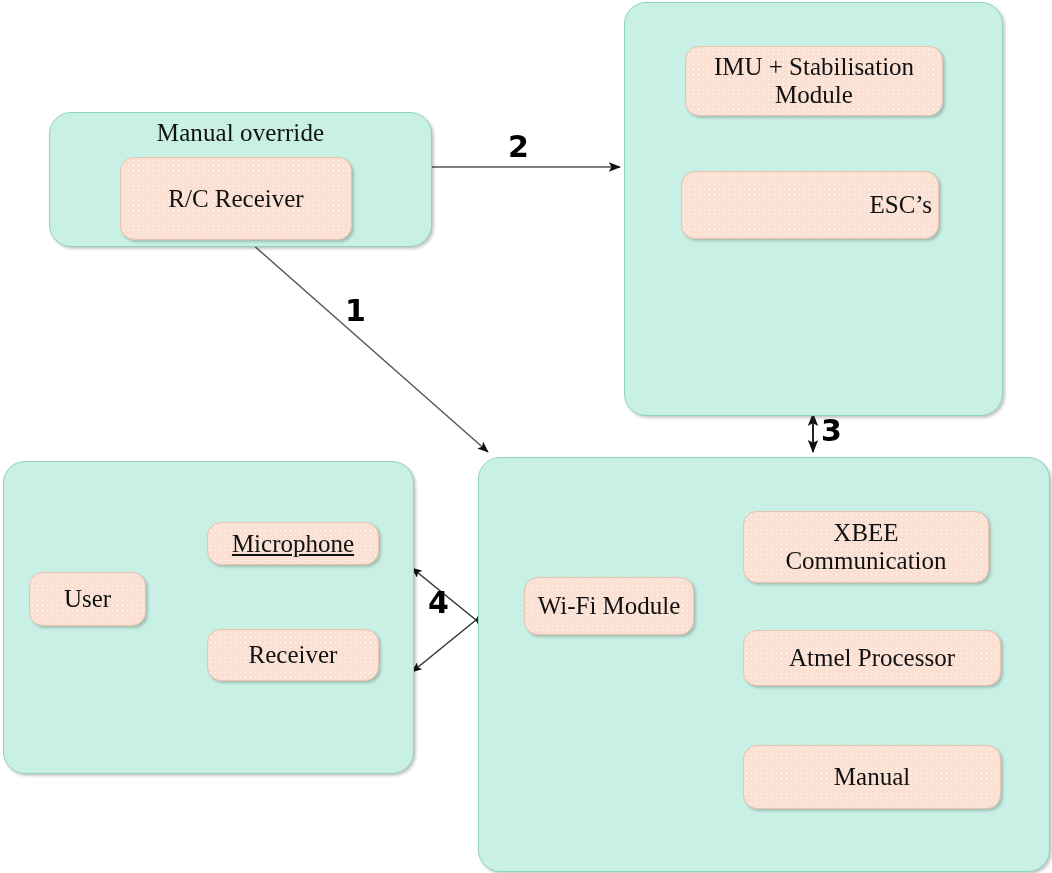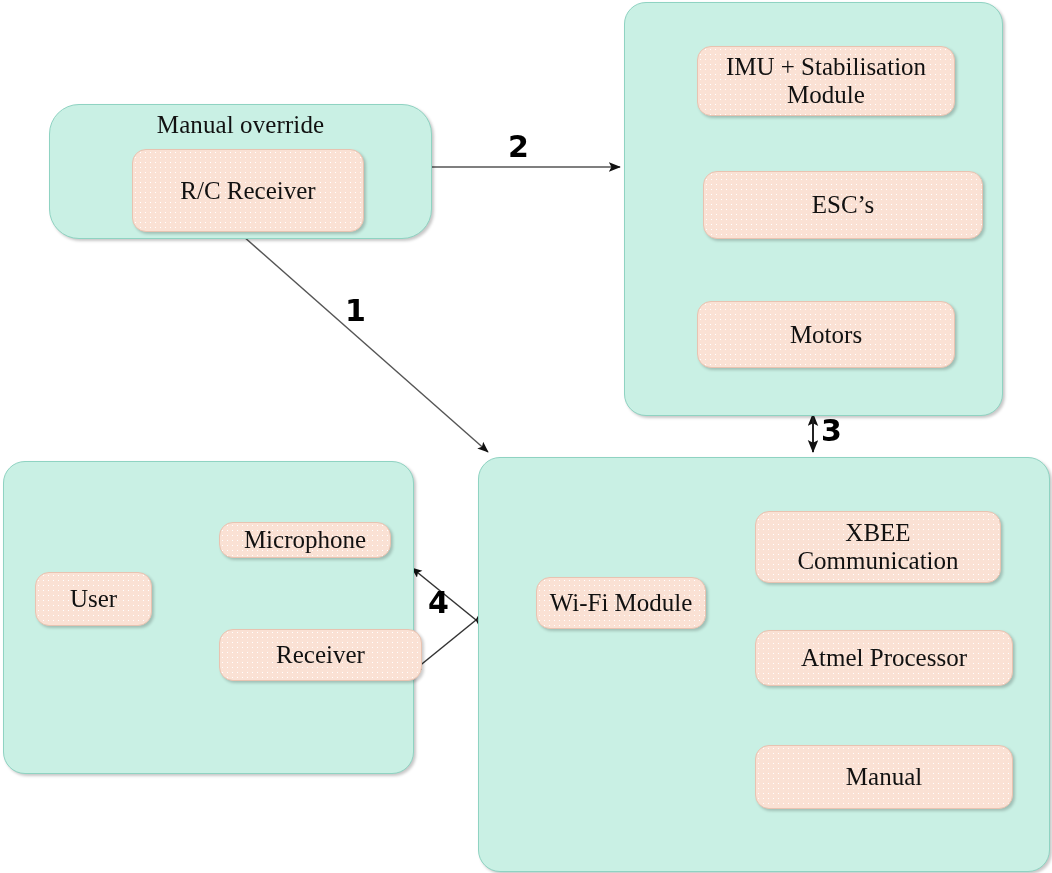--- a/index.html
+++ b/index.html
@@ -43,21 +43,20 @@
     align-items:center;
     justify-content:center;
     text-align:center;
     font-size:25px;
     line-height:1.12;
     color:#111;
     box-sizing:border-box;
     padding:2px 6px;
     background-image:radial-gradient(#ffffff 0.5px, transparent 0.6px);
     background-size:5px 5px;
-    margin-left:12px;
   }
   .node span{display:block;white-space:pre-line;}
 
   
   .conn-label{
     position:absolute;
     font-family:"DejaVu Sans","Liberation Sans",sans-serif;
     font-size:30px;
     font-weight:600;
     color:#000;
@@ -100,54 +99,51 @@
 
     <line x1="243" y1="236" x2="488" y2="452" stroke="#555" stroke-width="1.4" marker-start="url(#ah)" marker-end="url(#ah)"></line>
 
     <line x1="813" y1="452" x2="813" y2="414" stroke="#222" stroke-width="1.8" marker-end="url(#ahs)"></line>
     <line x1="813" y1="414" x2="813" y2="452" stroke="#222" stroke-width="1.8" marker-end="url(#ahs)"></line>
 
     <line x1="476" y1="620" x2="412" y2="568" stroke="#333" stroke-width="1.5" marker-start="url(#ahs)" marker-end="url(#ahs)"></line>
     <line x1="476" y1="620" x2="412" y2="672" stroke="#333" stroke-width="1.5" marker-start="url(#ahs)" marker-end="url(#ahs)"></line>
   </svg>
 
-  <div class="group" style="left:49px;top:104px;width:381px;height:133px;border-radius:30px;">
+  <div class="group" style="left:49px;top:112px;width:381px;height:133px;">
     <div class="group-title" style="top:6px;">Manual override</div>
     <div class="node" style="left:70px;top:44px;width:232px;height:83px;">
       <span>R/C Receiver</span>
     </div>
   </div>
 
   <div class="group" style="left:624px;top:2px;width:377px;height:412px;">
     <div class="node" style="left:60px;top:43px;width:258px;height:70px;">
       <span>IMU + Stabilisation
 Module</span>
     </div>
-    <div class="node" style="left:66px;top:168px;width:280px;height:68px;">
+    <div class="node" style="left:56px;top:168px;width:258px;height:68px;justify-content:flex-end;">
       <span>ESC’s</span>
-    </div>
-    <div class="node" style="left:60px;top:298px;width:258px;height:67px;">
-      <span>Motors</span>
     </div>
   </div>
 
   <div class="group" style="left:3px;top:461px;width:409px;height:311px;">
-    <div class="node" style="left:19px;top:110px;width:117px;height:54px;">
+    <div class="node" style="left:25px;top:110px;width:117px;height:54px;">
       <span>User</span>
     </div>
-    <div class="node" style="left:203px;top:60px;width:172px;height:36px;">
+    <div class="node" style="left:203px;top:60px;width:172px;height:43px;text-decoration:underline;">
       <span>Microphone</span>
     </div>
-    <div class="node" style="left:203px;top:167px;width:203px;height:52px;">
+    <div class="node" style="left:203px;top:167px;width:172px;height:52px;">
       <span>Receiver</span>
     </div>
   </div>
 
   <div class="group" style="left:478px;top:457px;width:570px;height:413px;">
-    <div class="node" style="left:45px;top:119px;width:170px;height:52px;">
+    <div class="node" style="left:45px;top:119px;width:170px;height:58px;">
       <span>Wi-Fi Module</span>
     </div>
     <div class="node" style="left:264px;top:53px;width:246px;height:72px;">
       <span>XBEE
 Communication</span>
     </div>
     <div class="node" style="left:264px;top:172px;width:258px;height:56px;">
       <span>Atmel Processor</span>
     </div>
     <div class="node" style="left:264px;top:287px;width:258px;height:64px;">

